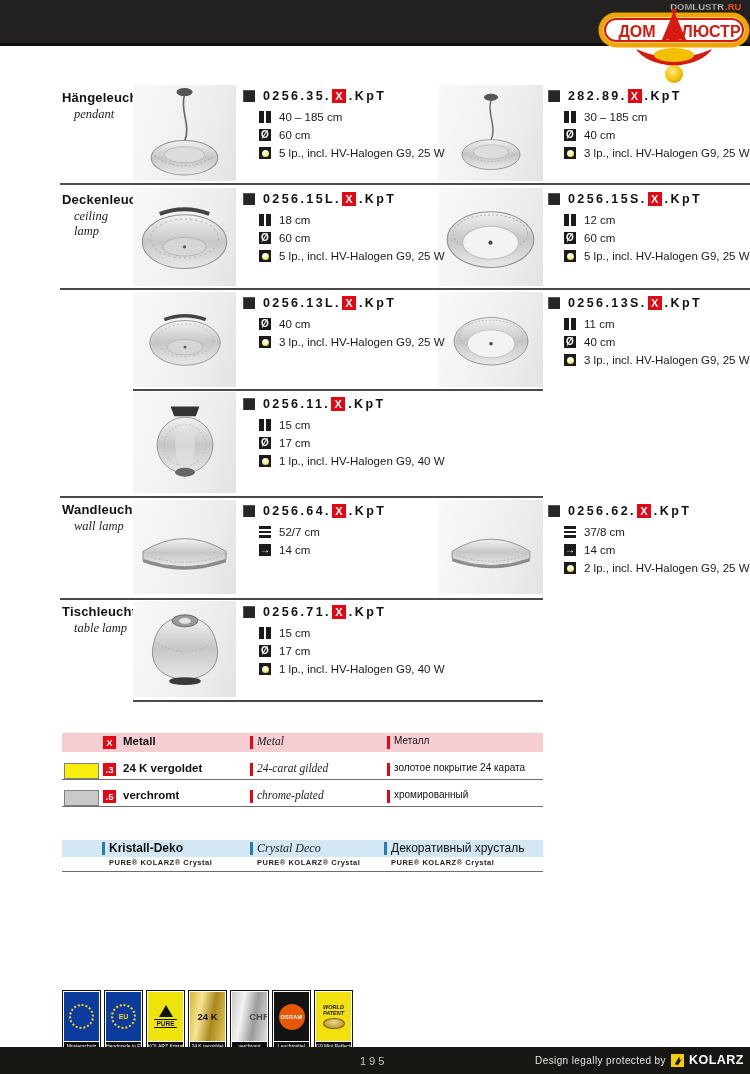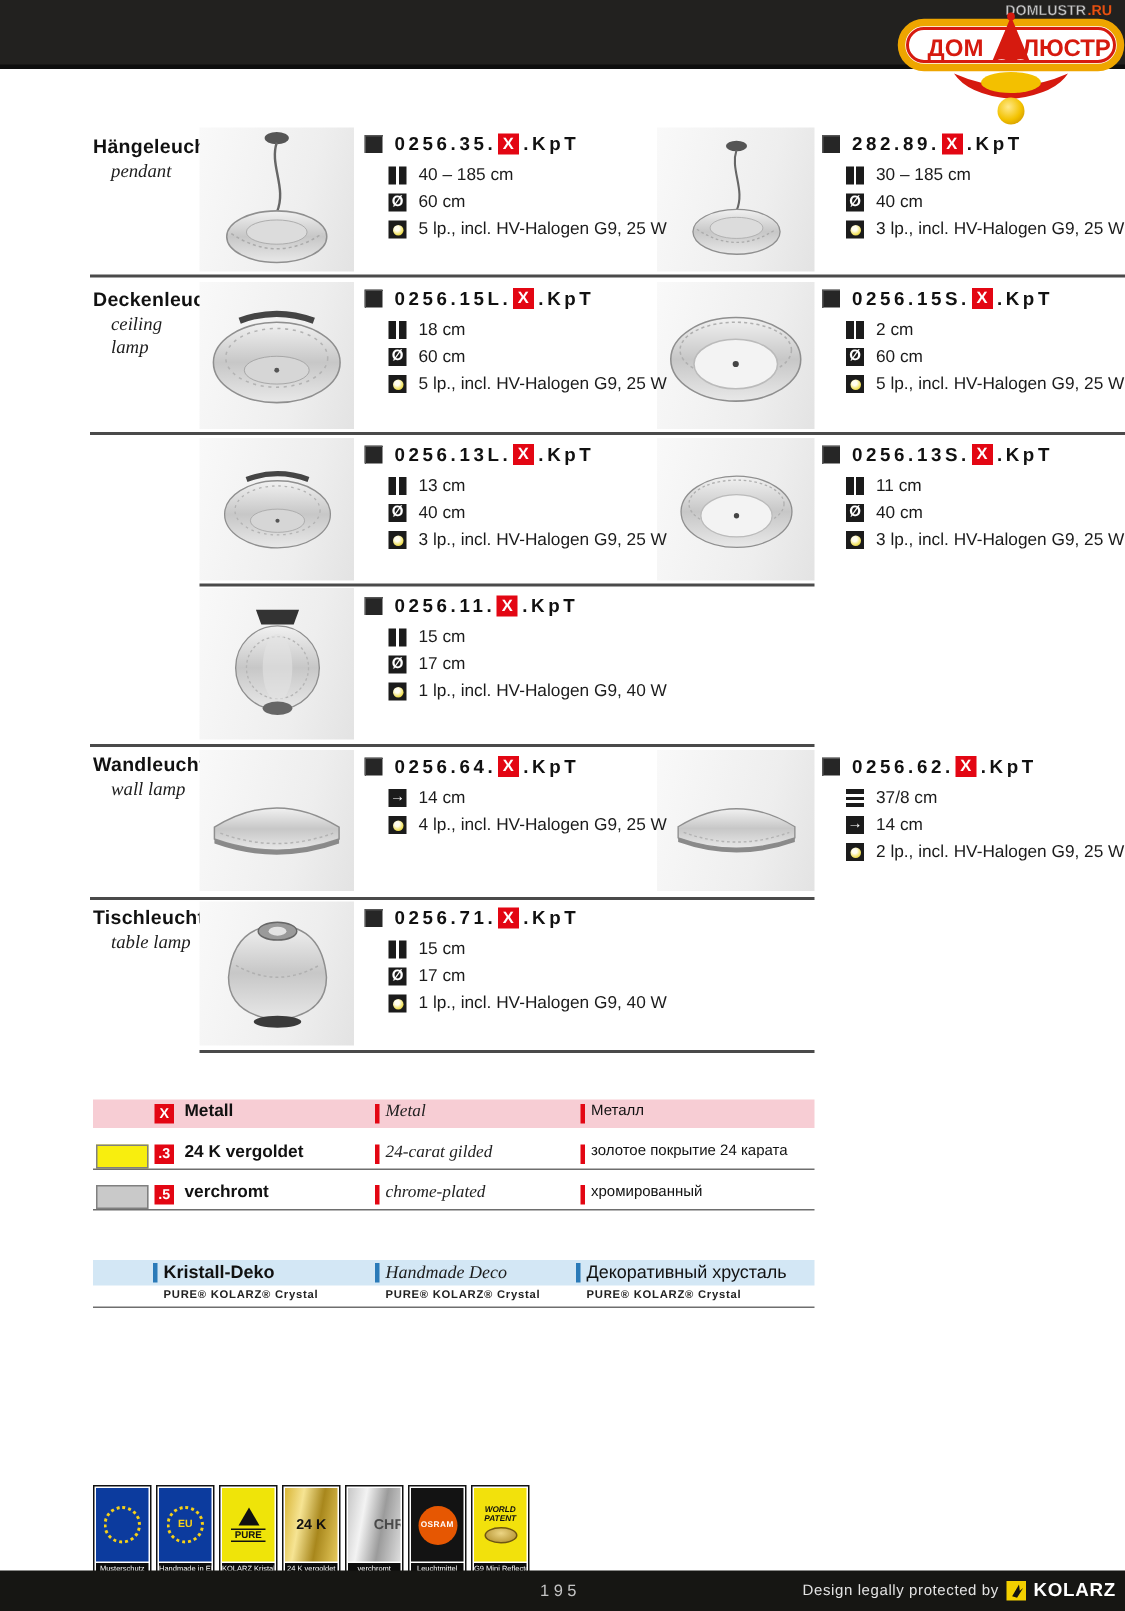--- a/index.html
+++ b/index.html
@@ -294,21 +294,21 @@
     <div class="codeline">
       <span class="csq"></span>
       <span class="code">
           <span>0256.15S.</span>
           <span class="xb">X</span>
           <span>.KpT</span>
         </span>
     </div>
     <div class="spec">
         <span class="ic ic-h"></span>
-        <span>2 cm</span>
+        <span>12 cm</span>
       </div>
     <div class="spec">
         <span class="ic ic-d"></span>
         <span>60 cm</span>
       </div>
     <div class="spec">
         <span class="ic ic-b"></span>
         <span>5 lp., incl. HV-Halogen G9, 25 W</span>
       </div>
   </div>
@@ -316,24 +316,20 @@
   <div class="cell" style="left:243px;top:295px">
     <div class="codeline">
       <span class="csq"></span>
       <span class="code">
           <span>0256.13L.</span>
           <span class="xb">X</span>
           <span>.KpT</span>
         </span>
     </div>
     <div class="spec">
-        <span class="ic ic-h"></span>
-        <span>13 cm</span>
-      </div>
-    <div class="spec">
         <span class="ic ic-d"></span>
         <span>40 cm</span>
       </div>
     <div class="spec">
         <span class="ic ic-b"></span>
         <span>3 lp., incl. HV-Halogen G9, 25 W</span>
       </div>
   </div>
 
   <div class="cell" style="left:548px;top:295px">
@@ -384,27 +380,27 @@
 
   <div class="cell" style="left:243px;top:503px">
     <div class="codeline">
       <span class="csq"></span>
       <span class="code">
           <span>0256.64.</span>
           <span class="xb">X</span>
           <span>.KpT</span>
         </span>
     </div>
+    <div class="spec">
+        <span class="ic ic-w"></span>
+        <span>52/7 cm</span>
+      </div>
     <div class="spec">
         <span class="ic ic-p"></span>
         <span>14 cm</span>
-      </div>
-    <div class="spec">
-        <span class="ic ic-b"></span>
-        <span>4 lp., incl. HV-Halogen G9, 25 W</span>
       </div>
   </div>
 
   <div class="cell" style="left:548px;top:503px">
     <div class="codeline">
       <span class="csq"></span>
       <span class="code">
           <span>0256.62.</span>
           <span class="xb">X</span>
           <span>.KpT</span>
@@ -483,21 +479,21 @@
     <span class="vbar" style="left:325px;top:1px"></span>
     <span class="t-ru" style="top:0">хромированный</span>
   </div>
   <div class="rule" style="top:806px"></div>
 
   <div class="band" style="top:840px;height:34px">
     <div style="position:absolute;left:0;top:0;width:481px;height:17px;background:#d3e7f5"></div>
     <span class="bluebar" style="left:40px"></span>
     <span class="c-de">Kristall-Deko</span>
     <span class="bluebar" style="left:188px"></span>
-    <span class="c-en">Handmade Deco</span>
+    <span class="c-en">Crystal Deco</span>
     <span class="bluebar" style="left:322px"></span>
     <span class="c-ru">Декоративный хрусталь</span>
     <span class="psub" style="left:47px">PURE® KOLARZ® Crystal</span>
     <span class="psub" style="left:195px">PURE® KOLARZ® Crystal</span>
     <span class="psub" style="left:329px">PURE® KOLARZ® Crystal</span>
   </div>
   <div class="rule" style="top:871px"></div>
 
   <div class="badges">
     <div class="badge">

